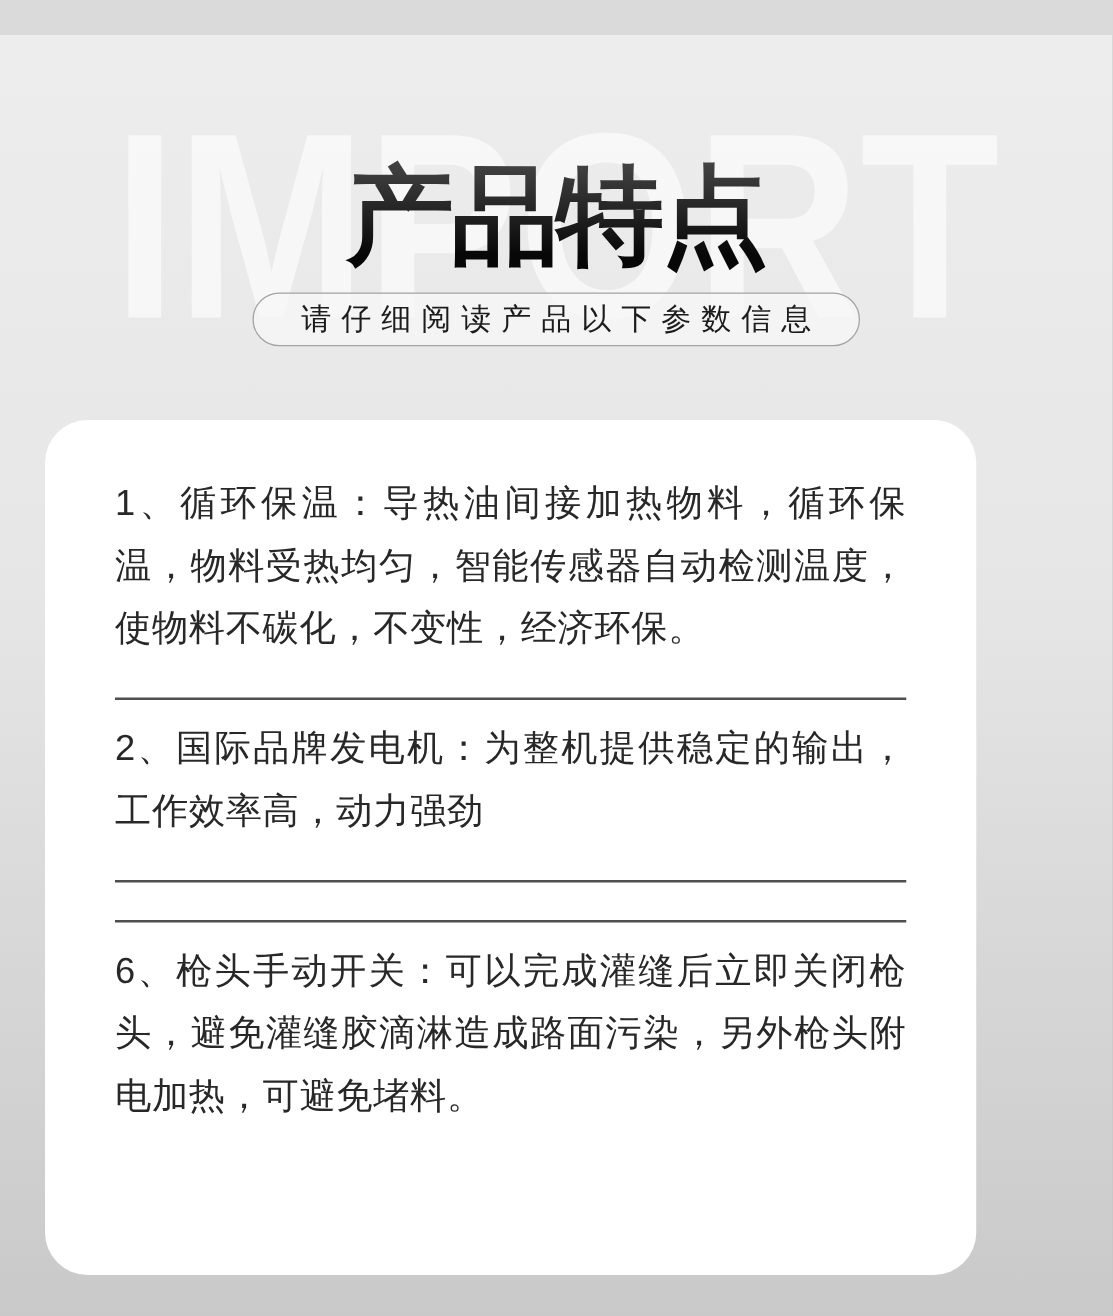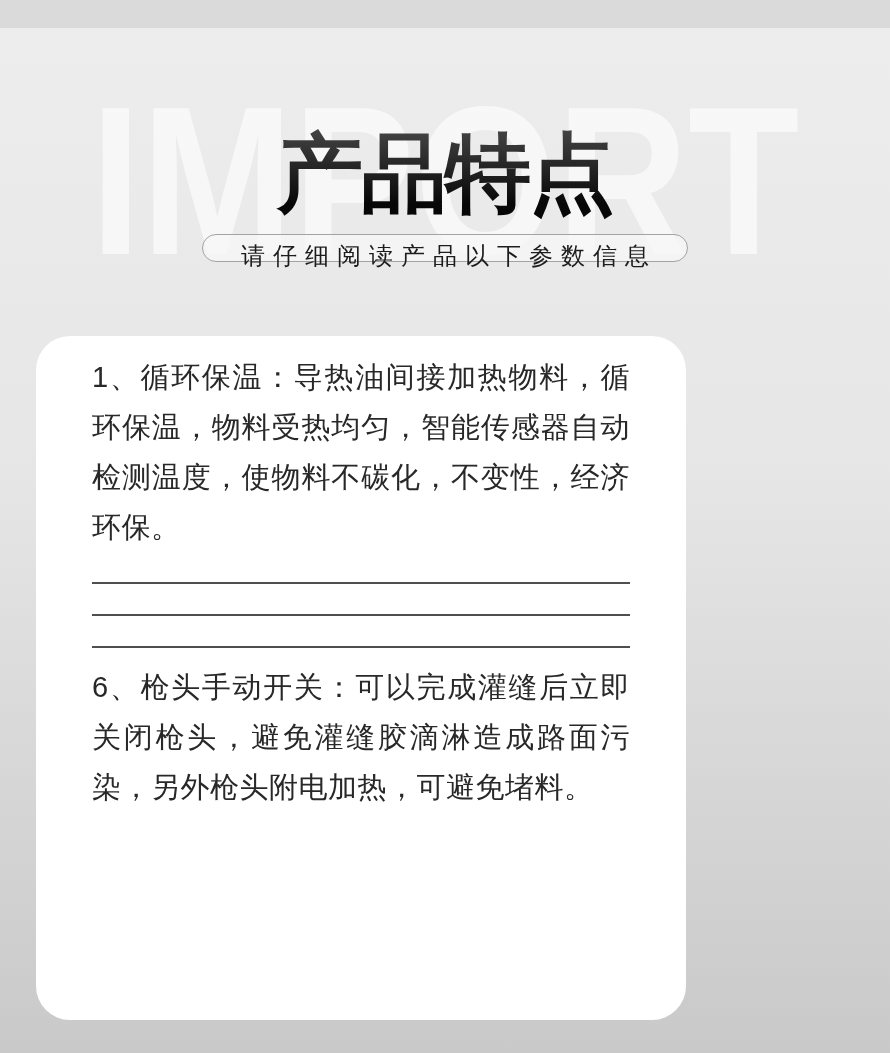--- a/index.html
+++ b/index.html
@@ -62,42 +62,42 @@
       color: transparent;
     }
   }
   .subtitle-pill {
     position: absolute;
     top: 234px;
     left: 50%;
     transform: translateX(-50%);
     z-index: 1;
     box-sizing: border-box;
-    height: 28px;
+    height: 43px;
     line-height: 42px;
     padding: 0 30px 0 38px;
     border: 1.5px solid #a3a3a3;
     border-radius: 23px;
     background: rgba(246, 246, 246, 0.8);
     font-size: 24px;
     letter-spacing: 8px;
     color: #1c1c1c;
     white-space: nowrap;
   }
   .feature-card {
     position: absolute;
     top: 336px;
     left: 36px;
     z-index: 1;
     box-sizing: border-box;
-    width: 650px;
+    width: 745px;
     height: 684px;
     background: #ffffff;
     border-radius: 34px;
-    padding: 16px 56px 24px 56px;
+    padding: 42px 56px 24px 56px;
   }
   .feature-text {
     margin: 0;
     font-size: 29px;
     line-height: 50px;
     color: #282828;
     text-align: justify;
     letter-spacing: 0.5px;
   }
   .feature-divider {
@@ -117,20 +117,21 @@
 
   <h1 class="page-title">产品特点</h1>
 
   <div class="subtitle-pill">请仔细阅读产品以下参数信息</div>
 
   <div class="feature-card">
     <p class="feature-text">1、循环保温：导热油间接加热物料，循环保温，物料受热均匀，智能传感器自动检测温度，使物料不碳化，不变性，经济环保。</p>
 
     <hr class="feature-divider">
 
+    <p class="feature-text">2、国际品牌发电机：为整机提供稳定的输出，工作效率高，动力强劲</p>
 
     <hr class="feature-divider">
 
 
     <hr class="feature-divider">
 
     <p class="feature-text">6、枪头手动开关：可以完成灌缝后立即关闭枪头，避免灌缝胶滴淋造成路面污染，另外枪头附电加热，可避免堵料。</p>
   </div>
 </div>
 

